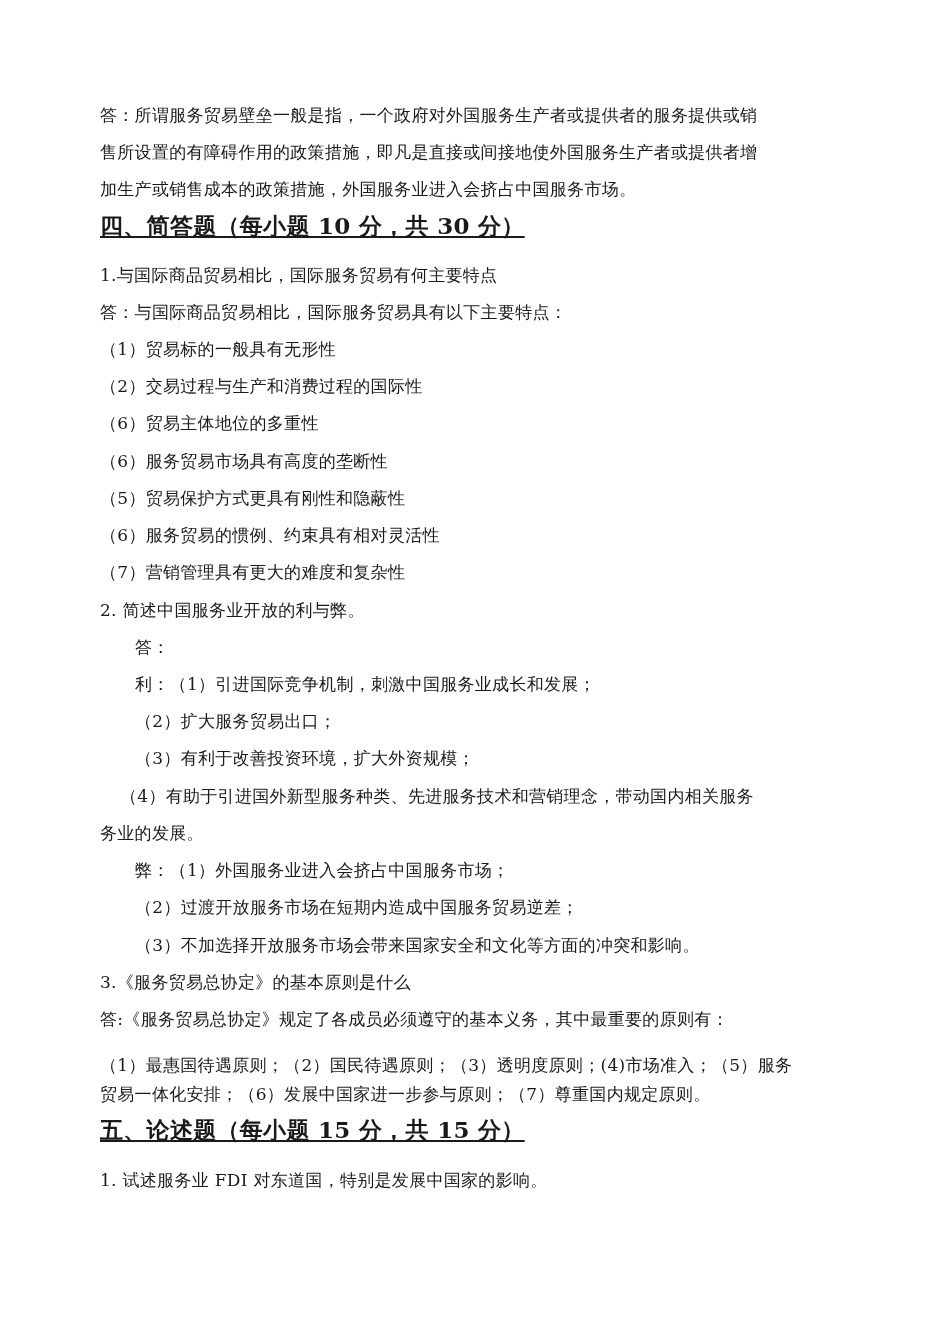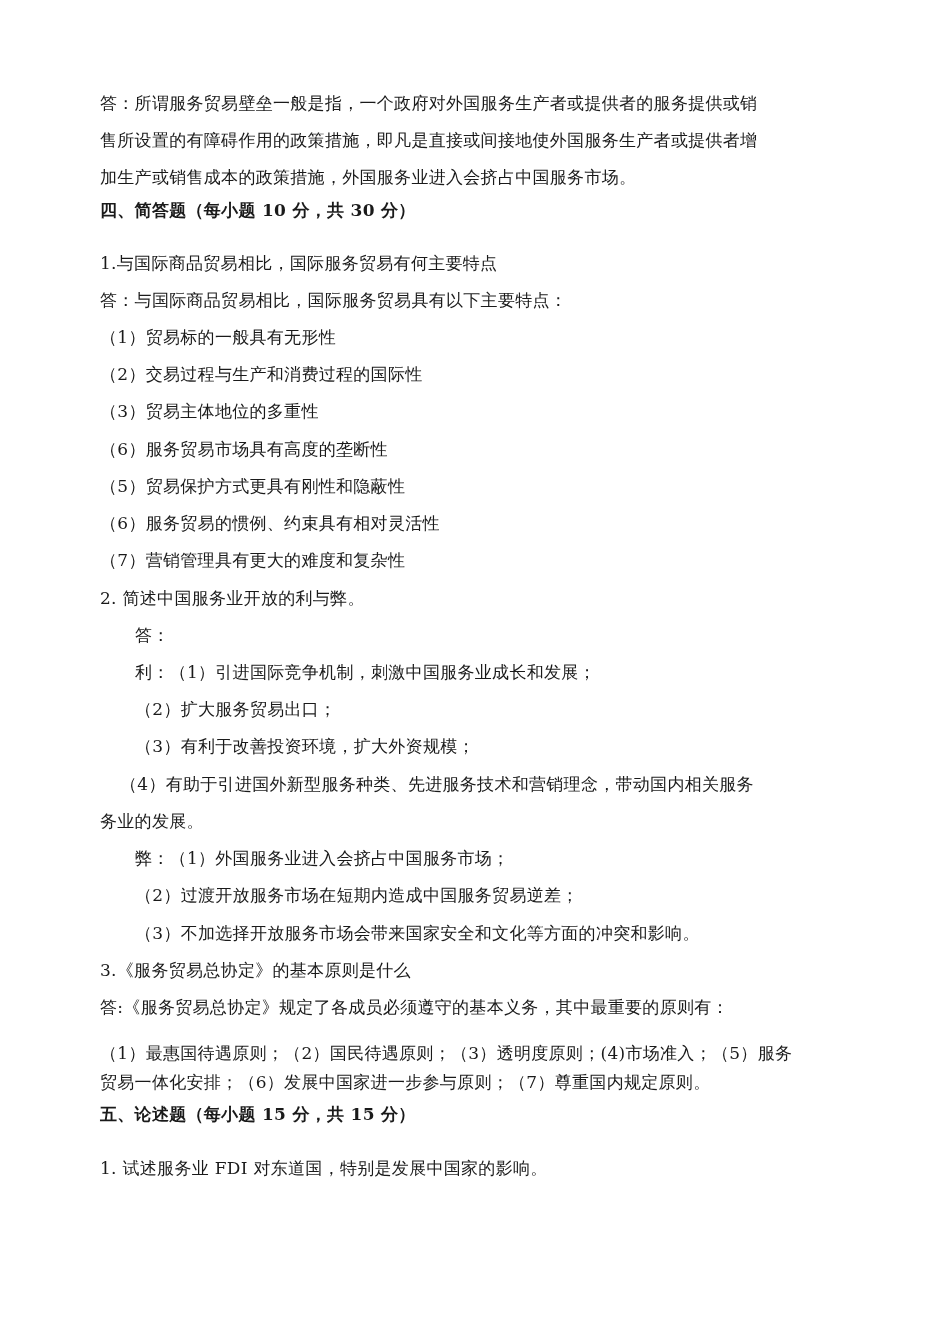--- a/index.html
+++ b/index.html
@@ -1,35 +1,35 @@
 <!DOCTYPE html>
 <html><head>
 <meta charset="utf-8">
 <style>
   html, body { margin:0; padding:0; background:#ffffff; }
   body { width:950px; height:1344px; position:relative; overflow:hidden;
          font-family:"DejaVu Serif", "Liberation Serif", serif; color:#1a1a1a; }
-  .line { position:absolute; left:100px; font-size:17px; white-space:nowrap; letter-spacing:0.3px; }
-  .h { font-weight:bold; font-size:17px; }
+  .line { position:absolute; left:100px; font-size:17px; white-space:nowrap; letter-spacing:0.3px;margin-top:12px; }
+  .h { font-weight:bold; font-size:23px;text-decoration:underline; }
 </style>
 </head>
 <body>
 
 <div>
   <div class="line" style="top:92px">答：所谓服务贸易壁垒一般是指，一个政府对外国服务生产者或提供者的服务提供或销</div>
   <div class="line" style="top:129px">售所设置的有障碍作用的政策措施，即凡是直接或间接地使外国服务生产者或提供者增</div>
   <div class="line" style="top:166px">加生产或销售成本的政策措施，外国服务业进入会挤占中国服务市场。</div>
 
   <div class="line h" style="top:199px">四、简答题（每小题 10 分，共 30 分）</div>
 
   <div class="line" style="top:252px">1.与国际商品贸易相比，国际服务贸易有何主要特点</div>
   <div class="line" style="top:289px">答：与国际商品贸易相比，国际服务贸易具有以下主要特点：</div>
   <div class="line" style="top:326px">（1）贸易标的一般具有无形性</div>
   <div class="line" style="top:363px">（2）交易过程与生产和消费过程的国际性</div>
-  <div class="line" style="top:400px">（3）贸易主体地位的多重性</div>
+  <div class="line" style="top:400px">（6）贸易主体地位的多重性</div>
   <div class="line" style="top:438px">（6）服务贸易市场具有高度的垄断性</div>
   <div class="line" style="top:475px">（5）贸易保护方式更具有刚性和隐蔽性</div>
   <div class="line" style="top:512px">（6）服务贸易的惯例、约束具有相对灵活性</div>
   <div class="line" style="top:549px">（7）营销管理具有更大的难度和复杂性</div>
 
   <div class="line" style="top:587px">2. 简述中国服务业开放的利与弊。</div>
   <div class="line" style="top:624px; left:135px">答：</div>
   <div class="line" style="top:661px; left:135px">利：（1）引进国际竞争机制，刺激中国服务业成长和发展；</div>
   <div class="line" style="top:698px; left:135px">（2）扩大服务贸易出口；</div>
   <div class="line" style="top:735px; left:135px">（3）有利于改善投资环境，扩大外资规模；</div>

